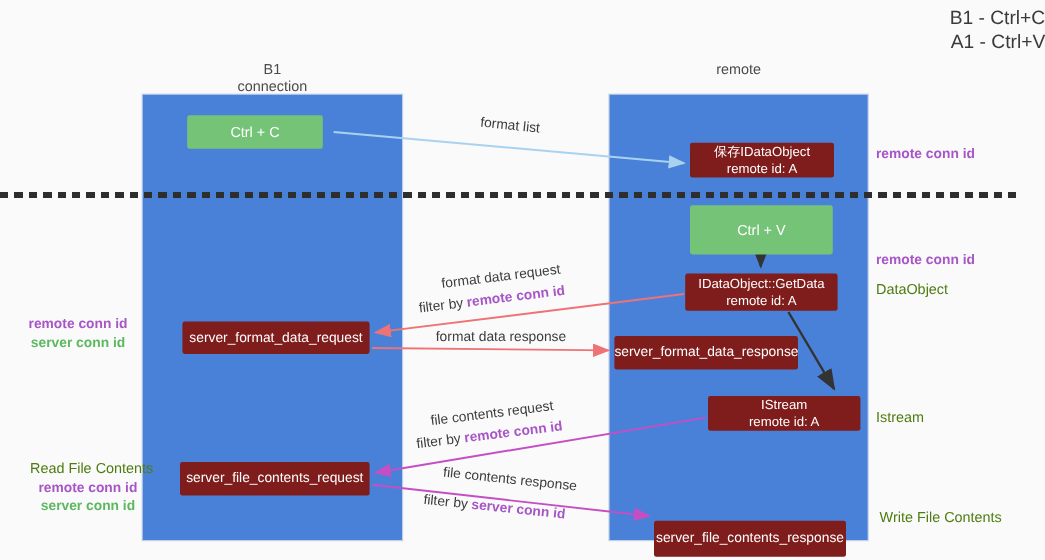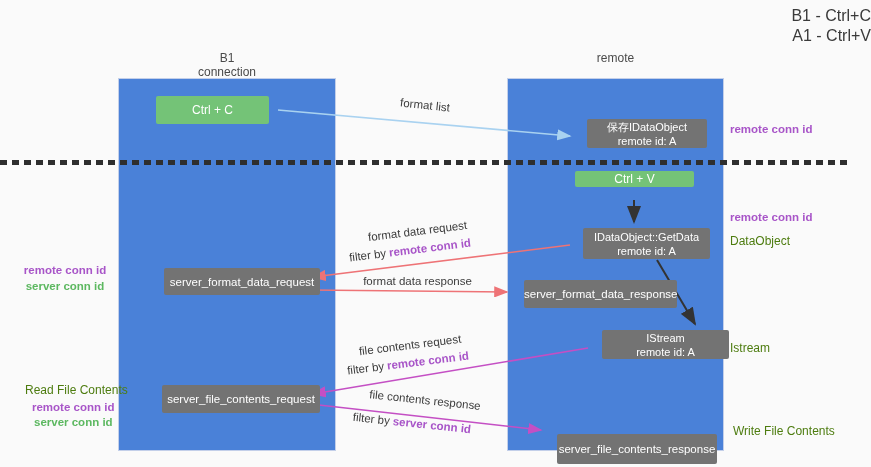--- a/index.html
+++ b/index.html
@@ -33,21 +33,21 @@
     z-index:2;
   }
   svg.overlay{left:0;top:0;z-index:3;pointer-events:none;}
   .node{
     z-index:4;
     color:#fff;text-align:center;
     display:flex;flex-direction:column;justify-content:center;
     border-radius:2px;
     font-size:11.5px;line-height:14px;
   }
-  .node.orange{background:#737373;margin-left:12px;}
+  .node.orange{background:#7f1d1d;}
   .node.green{background:#74c377;font-size:12px;}
   .lbl{
     z-index:5;
     font-size:11.5px;color:#3c3c3c;text-align:center;white-space:nowrap;
   }
   .tilt-up{transform:rotate(-7deg);}
   .tilt-dn{transform:rotate(6deg);}
   .purple{color:#a855c8;font-weight:bold;}
   .annot{z-index:5;font-size:12px;color:#4d7c0f;white-space:nowrap;}
   .annot.bold-purple{color:#a855c8;font-weight:bold;font-size:11.5px;}
@@ -103,21 +103,21 @@
 
   <div class="abs node green" style="left:156px;top:96px;width:113px;height:28px;">
     <span>Ctrl + C</span>
   </div>
 
   <div class="abs node orange" style="left:575px;top:119px;width:120px;height:29px;font-size:11px;">
     <span>保存IDataObject</span>
     <span>remote id: A</span>
   </div>
 
-  <div class="abs node green" style="left:575px;top:171px;width:119px;height:16px;">
+  <div class="abs node green" style="left:575px;top:171px;width:119px;height:41px;">
     <span>Ctrl + V</span>
   </div>
 
   <div class="abs node orange" style="left:571px;top:228px;width:127px;height:31px;font-size:11px;">
     <span>IDataObject::GetData</span>
     <span>remote id: A</span>
   </div>
 
   <div class="abs node orange" style="left:152px;top:268px;width:156px;height:27px;">
     <span>server_format_data_request</span>

